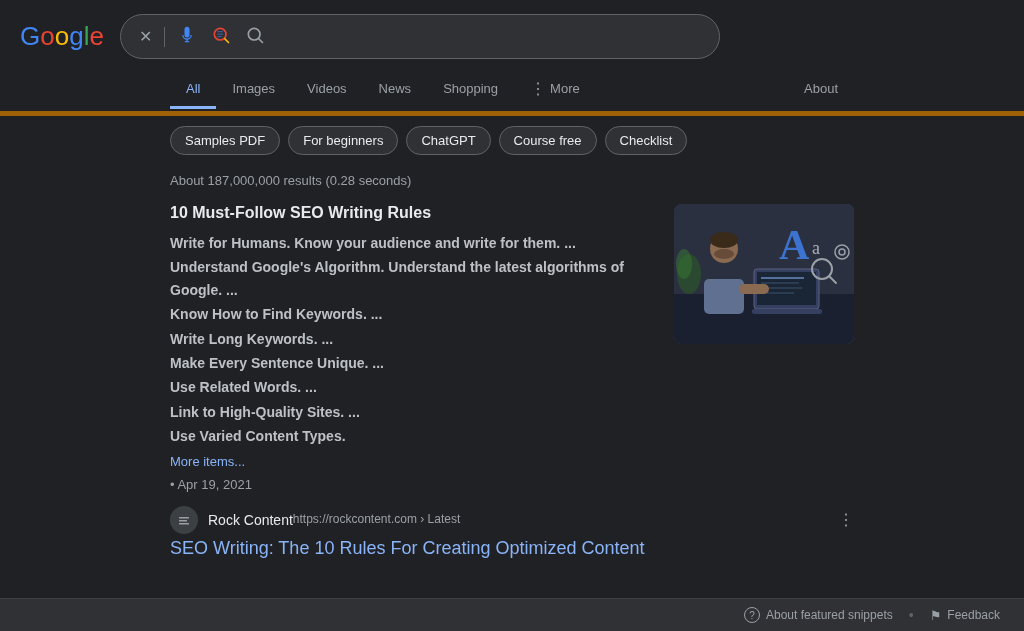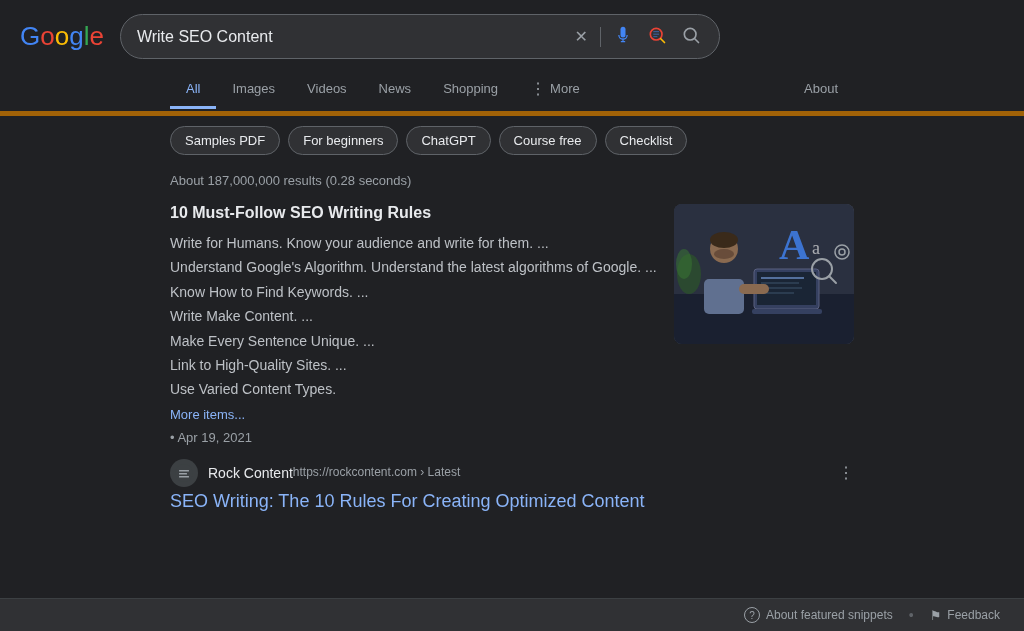--- a/index.html
+++ b/index.html
@@ -161,20 +161,21 @@
     .snippet-title {
       color: #e8eaed;
       font-size: 16px;
       font-weight: 700;
       margin-bottom: 10px;
     }
 
     .snippet-list {
       list-style: none;
       padding: 0;
+      font-weight: bold;
     }
 
     .snippet-list li {
       color: #bdc1c6;
       font-size: 14px;
       line-height: 1.6;
       padding-left: 0;
       margin-bottom: 2px;
     }
 
@@ -316,21 +317,20 @@
   <div style="display:flex;">
     <span style="color:#4285f4;font-size:26px;font-weight:400;">G</span>
     <span style="color:#ea4335;font-size:26px;font-weight:400;">o</span>
     <span style="color:#fbbc05;font-size:26px;font-weight:400;">o</span>
     <span style="color:#4285f4;font-size:26px;font-weight:400;">g</span>
     <span style="color:#34a853;font-size:26px;font-weight:400;">l</span>
     <span style="color:#ea4335;font-size:26px;font-weight:400;">e</span>
   </div>
 
   <div class="search-bar">
-    <input class="search-input" type="text" value="Write SEO Content" style="">
     <div class="search-icons">
 
       <button class="icon-btn">
         <span class="clear-icon" style="color:#9aa0a6;font-size:16px;">✕</span>
       </button>
 
       <div style="width:1px;height:20px;background:#5f6368;"></div>
 
       <button class="icon-btn">
         <span>
@@ -390,22 +390,23 @@
 <div class="results-area">
   <div class="results-count">About 187,000,000 results (0.28 seconds)</div>
 
   <div class="featured-snippet">
     <div class="snippet-content">
       <div class="snippet-title">10 Must-Follow SEO Writing Rules</div>
       <ol class="snippet-list">
         <li>Write for Humans. Know your audience and write for them. ...</li>
         <li>Understand Google's Algorithm. Understand the latest algorithms of Google. ...</li>
         <li>Know How to Find Keywords. ...</li>
-        <li>Write Make Content. ...</li>
+        <li>Write Long Keywords. ...</li>
         <li>Make Every Sentence Unique. ...</li>
+        <li>Use Related Words. ...</li>
         <li>Link to High-Quality Sites. ...</li>
         <li>Use Varied Content Types.</li>
       </ol>
       <div class="more-items-row">
         <a class="more-items-link">More items...</a>
         <span class="more-items-date">• Apr 19, 2021</span>
       </div>
     </div>
 
     <div class="snippet-image">

